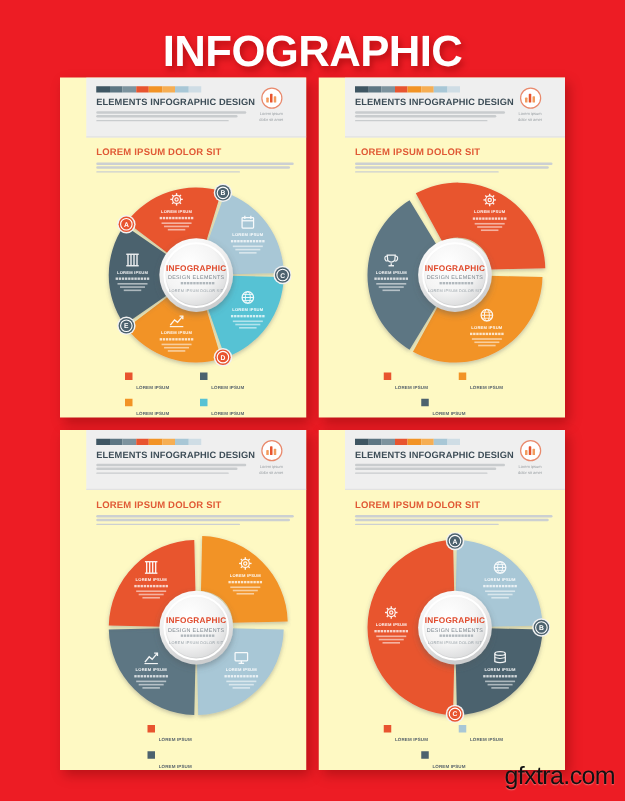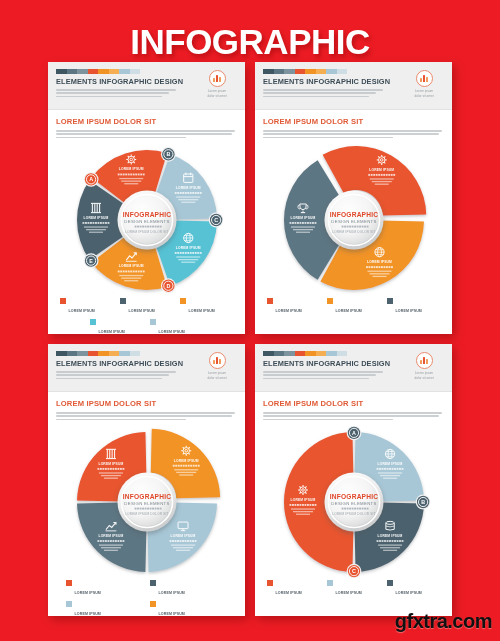--- a/index.html
+++ b/index.html
@@ -21,24 +21,25 @@
   
   .sheets {
     position:absolute; top:62px; left:48px;
     width:404px; height:550px;
     display:grid;
     grid-template-columns: 197px 197px;
     grid-template-rows: 272px 272px;
     gap:10px;
   }
   .sheet {
-    background:#ffffff;
+    background:#fef9c3;
     position:relative;
     box-shadow: 3px 4px 9px rgba(90,0,0,.35);
     overflow:hidden;
+    padding-left:21px;
   }
   
   .sheet-head {
     background:#efefef;
     padding:7px 8px 6px 8px;
     border-bottom:1px solid #e2e2e2;
     position:relative;
     min-height:48px;
   }
   .colorbar { display:flex; height:5px; width:84px; margin-bottom:3px; }
@@ -91,21 +92,21 @@
   .legend.cols2 .lg-item { width:78px; }
   .lg-item { display:flex; gap:3px; align-items:flex-start; }
   .lg-sw { width:6px; height:6px; flex:0 0 6px; margin-top:.5px; }
   .lg-body { flex:1; }
   .lg-label { font-size:3.6px; font-weight:bold; color:#58646c; letter-spacing:.1px; }
   .lg-line { height:1.2px; background:#d2d5d7; margin-top:1.4px; border-radius:1px; }
   .lg-line.a{width:100%} .lg-line.b{width:76%}
   
   .watermark {
     position:absolute; right:8px; bottom:8px;
-    font-size:20px; font-weight:bold; color:#111;
+    font-size:20px; font-weight:normal; color:#111;
     letter-spacing:-.5px;
     text-shadow:0 1px 1px rgba(255,255,255,.35);
   }
   .seg-label { font-size:3.3px; font-weight:bold; letter-spacing:.15px; }
   .hub-main { font-weight:bold; letter-spacing:.2px; }
 </style>
 </head>
 <body>
 
 <div class="page-title">INFOGRAPHIC</div>

